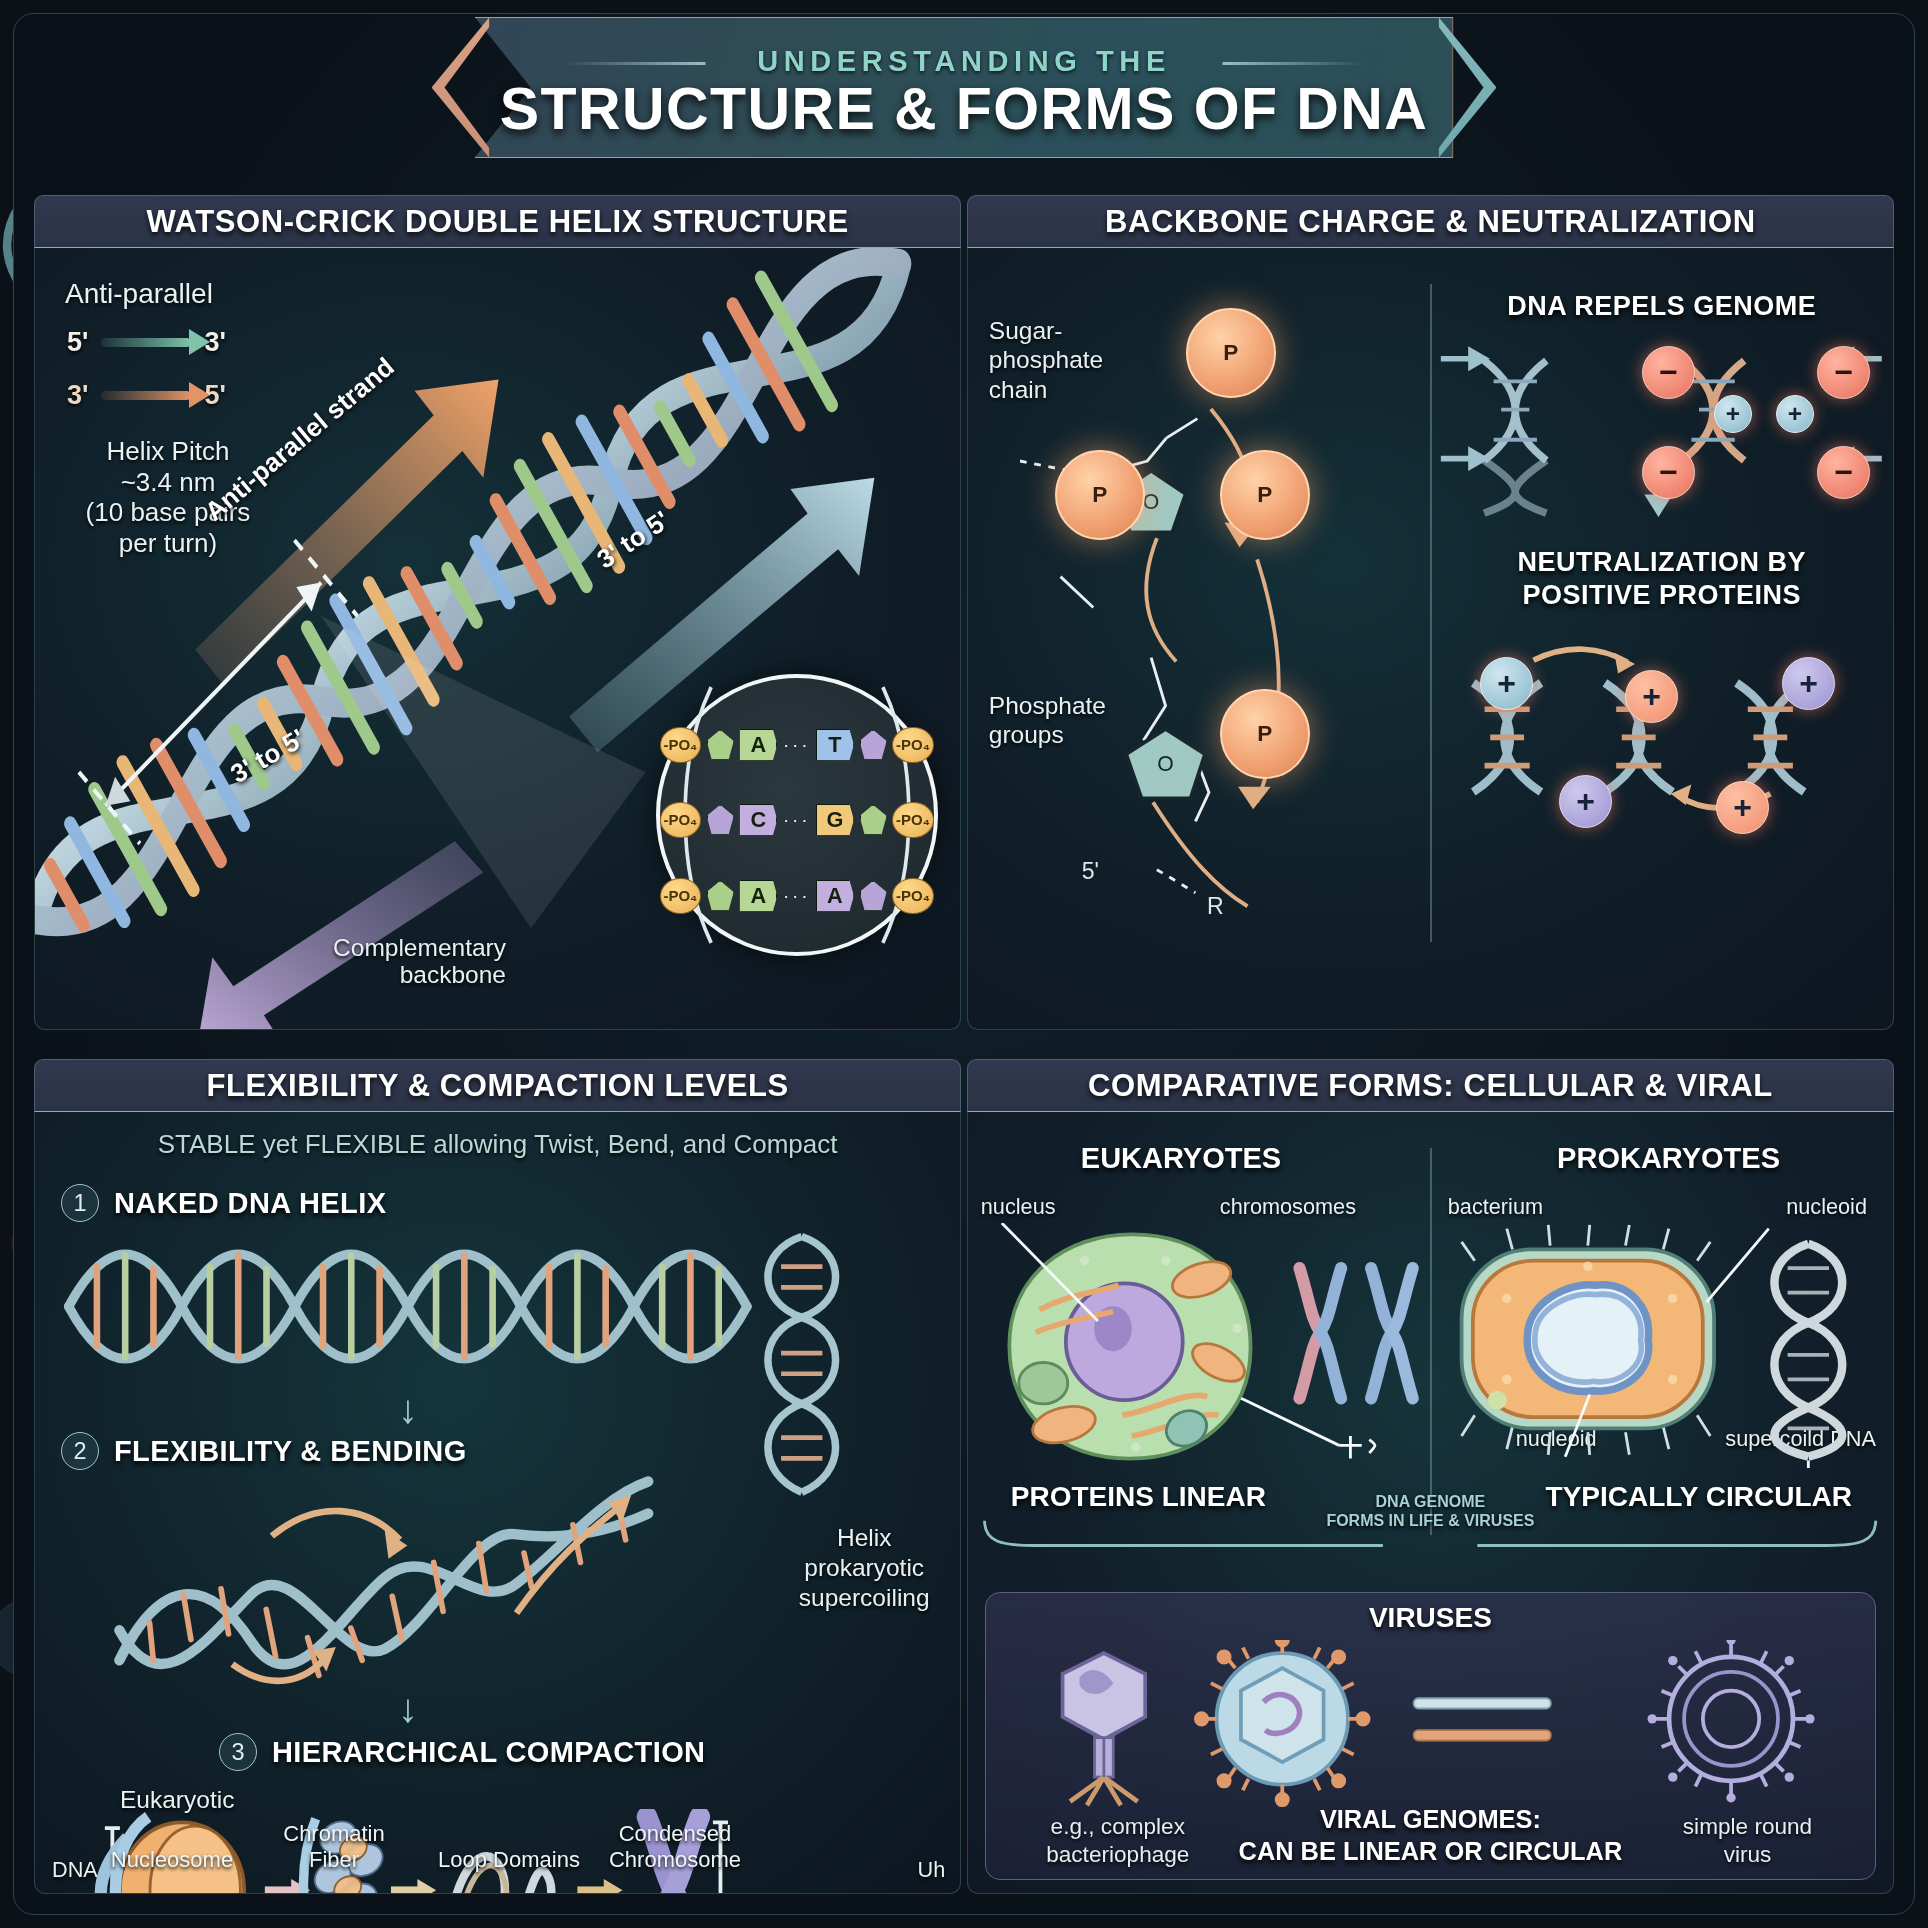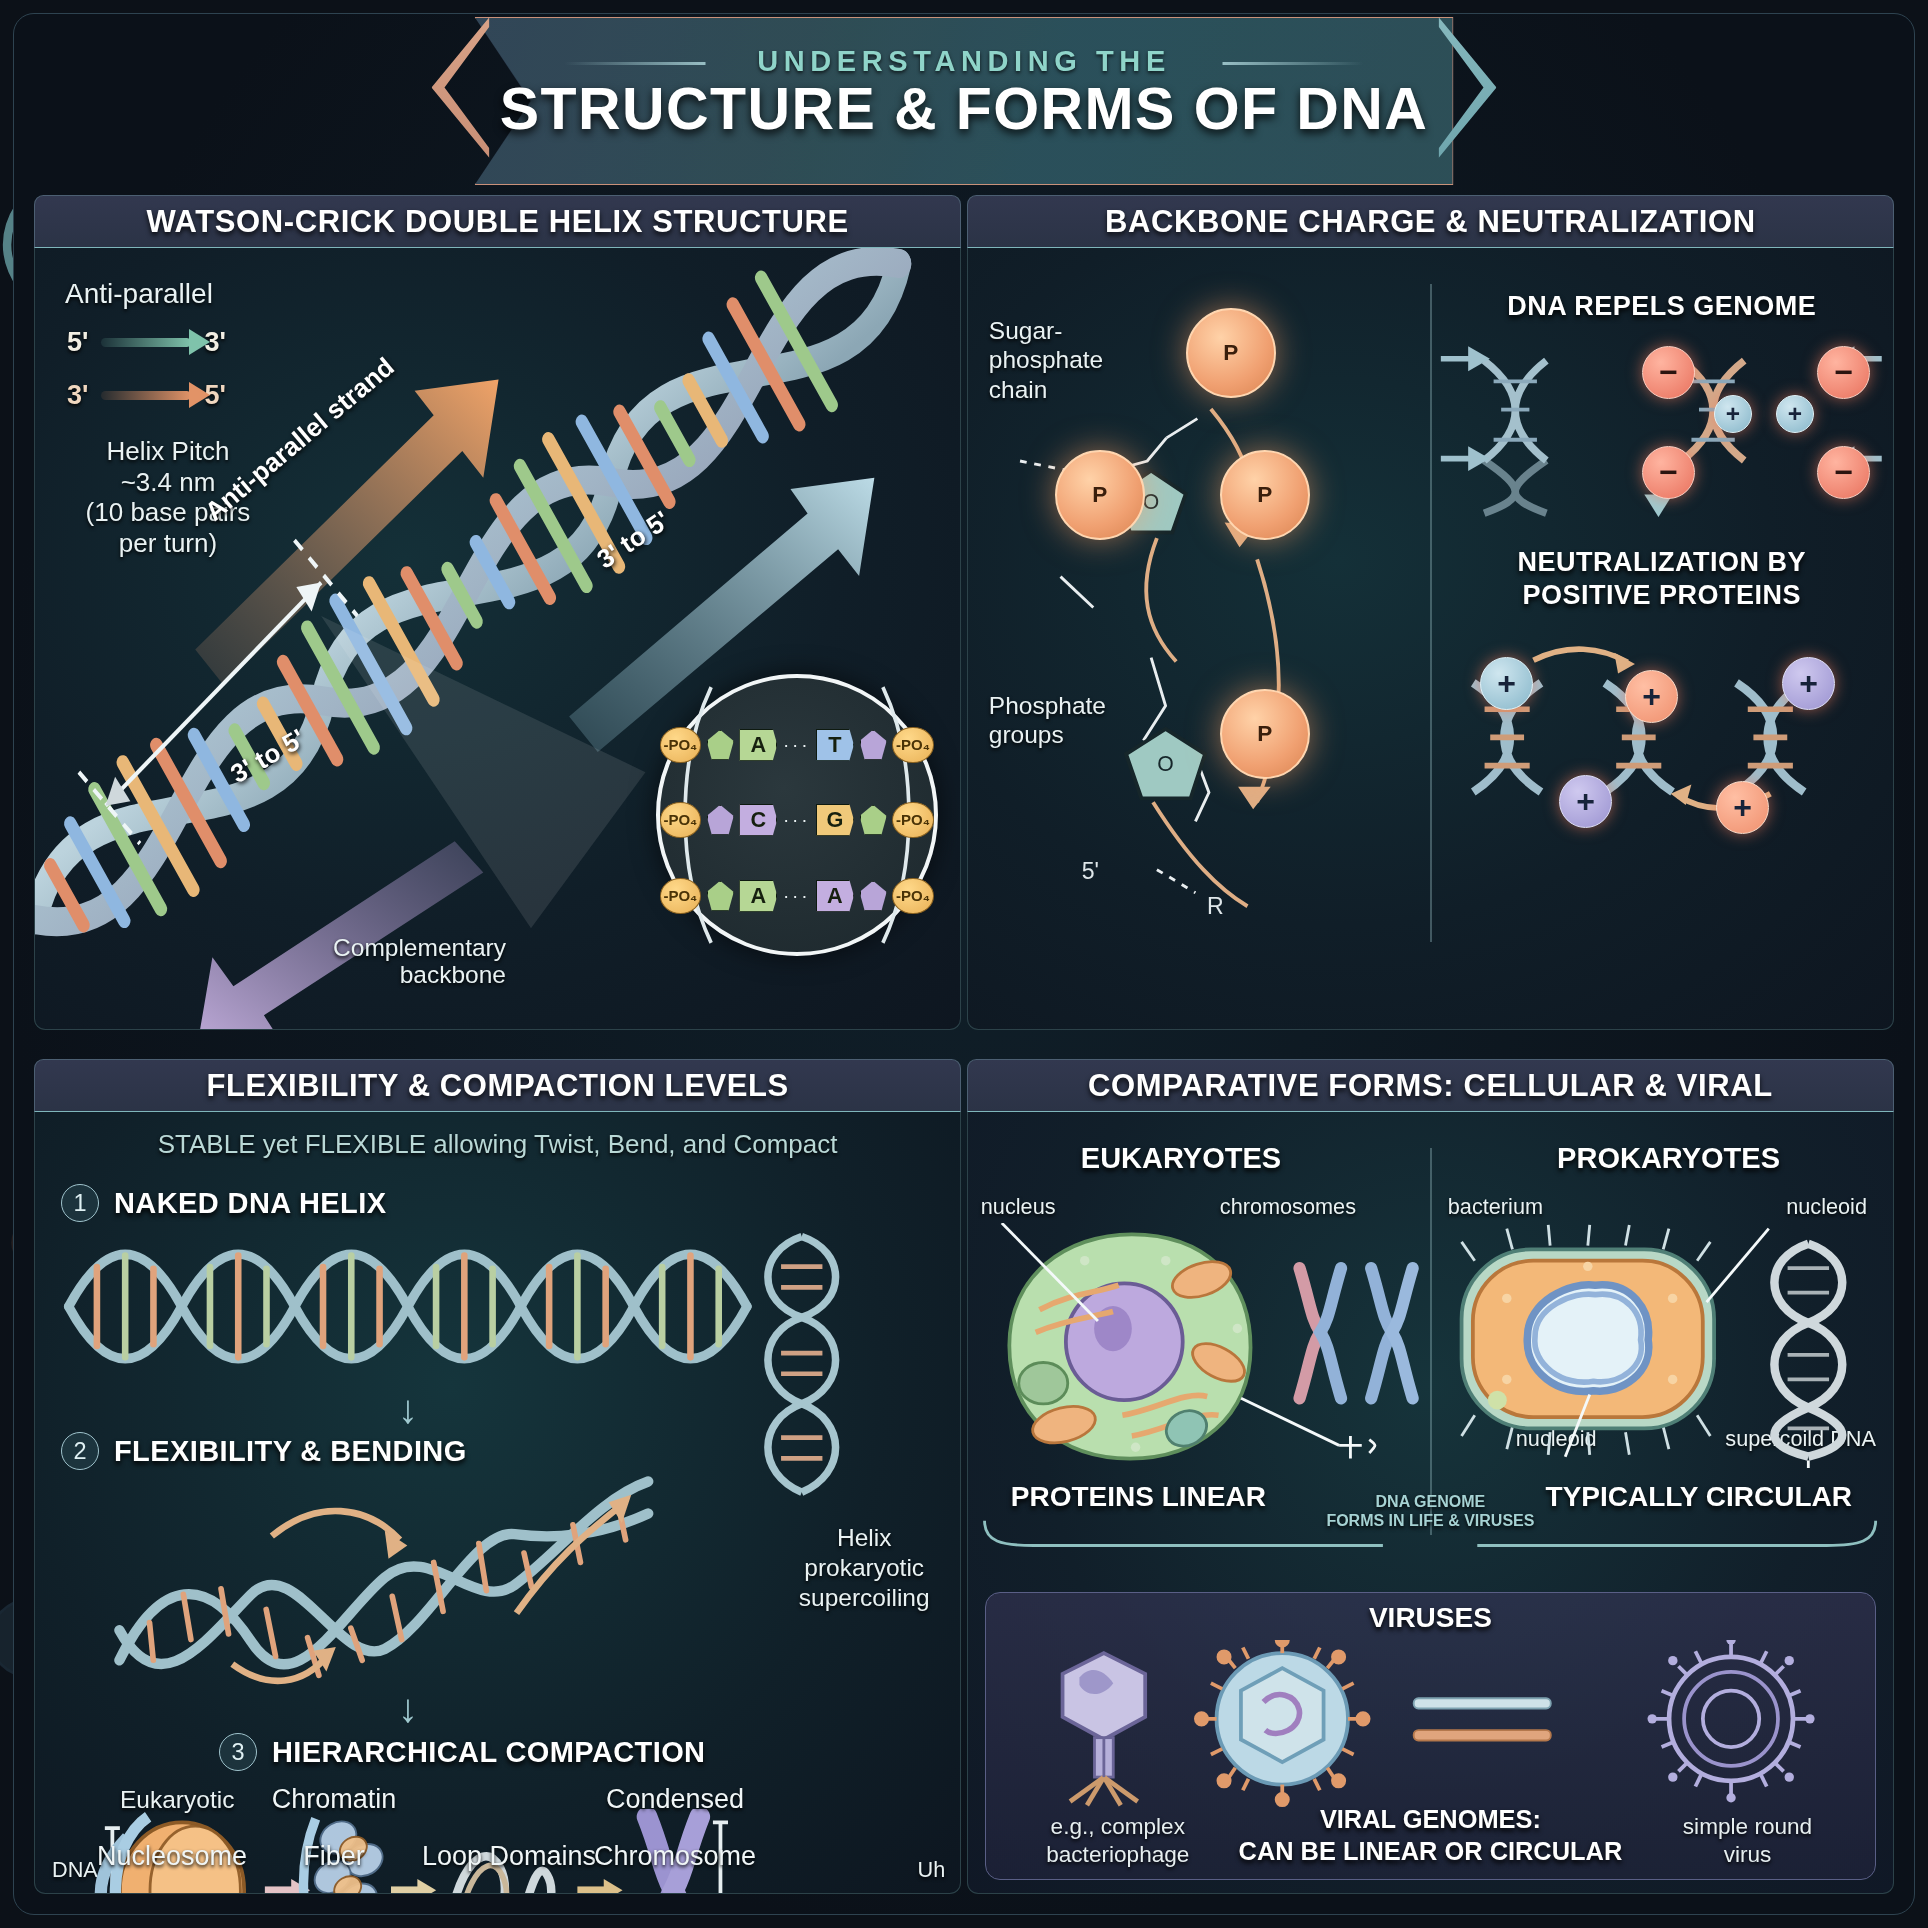--- a/index.html
+++ b/index.html
@@ -20,21 +20,21 @@
   .page-frame{
     position:absolute; left:13px; top:13px; right:13px; bottom:13px;
     border:1.9px solid #2e4350; border-radius:21px;
     background:radial-gradient(ellipse at 50% 42%, #10202a 0%, #0b1119 72%);
     z-index:1;
   }
 
   
   .banner{
     position:absolute; left:50%; top:17px; transform:translateX(-50%);
-    width:979px; height:168px; z-index:6;
+    width:979px; height:141px; z-index:6;
   }
   .banner .ribbon{
     position:absolute; inset:0;
     background:linear-gradient(110deg,#2b3a4d 0%,#27414a 35%,#224450 60%,#24424c 100%);
     clip-path:polygon(0 0, 100% 0, 100% 100%, 0 100%, 56px 50%);
     border:1.9px solid rgba(230,160,130,.85);
   }
   .banner .ribbon-inner{
     position:absolute; inset:0;
     clip-path:polygon(0 0,100% 0,100% 100%,0 100%,56px 50%);
@@ -178,21 +178,21 @@
   .step{ position:absolute; display:flex; align-items:center; gap:15px; }
   .step .num{
     width:38px; height:38px; border-radius:50%; border:1.9px solid #9fc3cc;
     display:flex; align-items:center; justify-content:center; font-size:23.5px; color:#dff0f3;
     background:rgba(40,70,80,.5);
   }
   .step .txt{ font-size:29px; font-weight:800; color:#fff; text-shadow:0 2.8px 5.6px #000; letter-spacing:0.4px; }
   .dnarrow{ position:absolute; color:#9fc9cf; font-size:40px; }
 
   .comp-stage{ position:absolute; text-align:center; }
-  .comp-stage .nm{ font-size:27px; color:#f0f6f7; text-shadow:0 1.9px 3.8px #000; line-height:1.15;margin-top:26px; }
+  .comp-stage .nm{ font-size:22px; color:#f0f6f7; text-shadow:0 1.9px 3.8px #000; line-height:1.15; }
 
   
   .col-title{ position:absolute; font-size:29px; font-weight:800; color:#fff; text-shadow:0 2.8px 5.6px #000; }
   .genome-note{ position:absolute; text-align:center; font-size:16px; font-weight:700; color:#a6d2d3; text-shadow:0 1.9px 4.7px #000; line-height:1.2; }
   .bottom-tag{ position:absolute; font-size:28px; font-weight:800; color:#fff; text-shadow:0 2.8px 5.6px #000; }
   .virus-box{
     position:absolute; left:17px; right:17px; bottom:13px; height:288px;
     border:1.9px solid #5a5f86; border-radius:15px;
     background:linear-gradient(180deg,rgba(58,56,92,.55),rgba(36,38,64,.55));
   }

